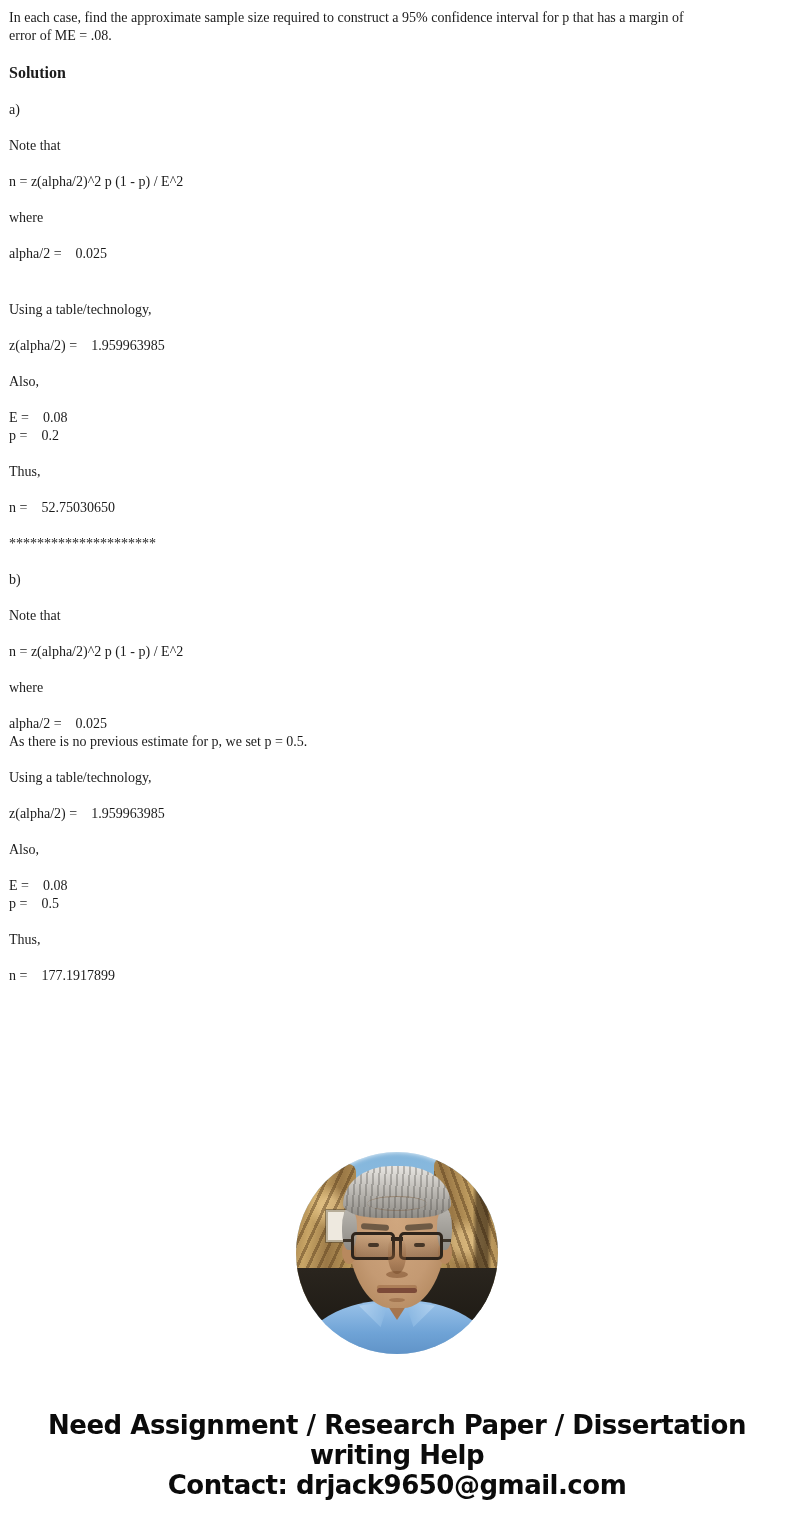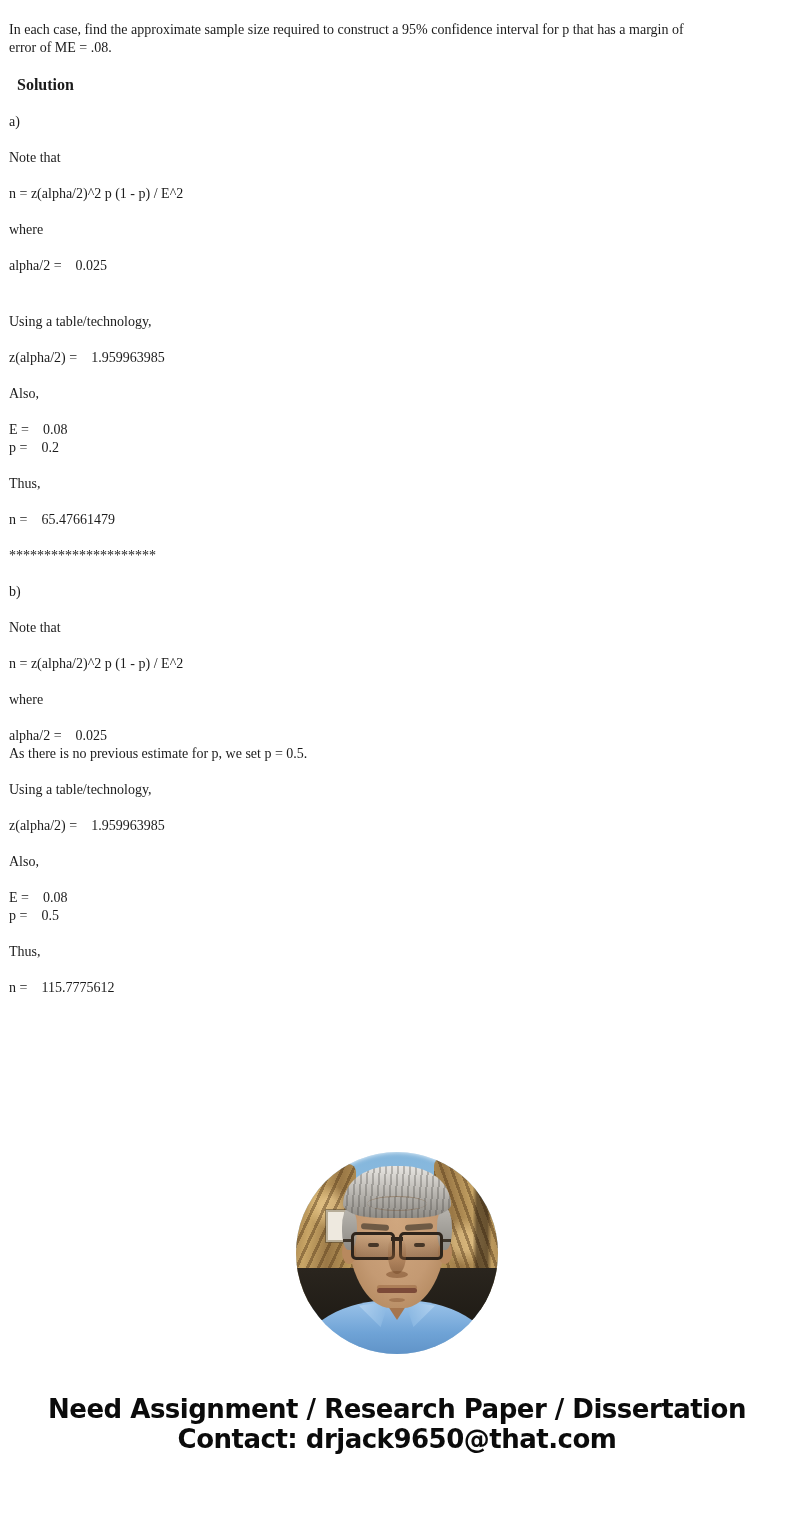--- a/index.html
+++ b/index.html
@@ -11,24 +11,24 @@
   html,body{margin:0;padding:0;}
   body{
     width:794px;height:1523px;overflow:hidden;background:var(--bg);
     font-family:"Liberation Serif","DejaVu Serif",serif;color:var(--text);
   }
   
   .doc{
     height:1139px;overflow:hidden;padding:5px 10px 0 9px;box-sizing:border-box;
     font-size:14px;line-height:18px;
   }
-  .doc p{margin:16px 0 18px;white-space:pre-wrap;}
+  .doc p{margin:4px 0 18px;white-space:pre-wrap;}
   .doc p.gap-xl{margin-bottom:38px;}
   .doc h2{
-    font-size:16px;font-weight:bold;margin:4px 8px 18px;line-height:20px;
+    font-size:16px;font-weight:bold;margin:4px 0 18px;line-height:20px;
     font-family:"Liberation Serif","DejaVu Serif",serif;
   }
   
   .avatar-section{margin-top:13px;height:202px;}
   .avatar{
     position:relative;width:202px;height:202px;margin:0 auto;border-radius:50%;
     overflow:hidden;background:linear-gradient(180deg,var(--sky) 0%,#93c1e2 45%,#76a6cd 100%);
     box-shadow:0 0 5px rgba(255,255,255,.9) inset;
   }
   .avatar *{position:absolute;}
@@ -108,21 +108,21 @@
     border-radius:45% 45% 60% 60%;
   }
   .nose-shadow{left:50%;margin-left:-11px;top:101px;width:22px;height:7px;
     background:rgba(125,80,45,.55);border-radius:50%;}
   .mouth{left:50%;margin-left:-20px;top:118px;width:40px;height:5px;
     background:#7c4a38;border-radius:3px;box-shadow:0 -3px 0 rgba(150,100,62,.5);}
   .chin{left:50%;margin-left:-8px;top:128px;width:16px;height:4px;
     background:rgba(130,85,50,.45);border-radius:50%;}
   
   .footer{
-    margin-top:40px;text-align:center;color:var(--footer);
+    margin-top:56px;text-align:center;color:var(--footer);
     font-family:"DejaVu Sans","Liberation Sans",sans-serif;
     font-weight:bold;font-size:26px;line-height:30px;letter-spacing:-0.5px;
   }
 </style>
 </head>
 <body>
 
 <div>
 
   <div class="doc">
@@ -133,35 +133,35 @@
     <p>Note that</p>
     <p>n = z(alpha/2)^2 p (1 - p) / E^2</p>
     <p>where</p>
     <p class="gap-xl">alpha/2 =    0.025</p>
     <p>Using a table/technology,</p>
     <p>z(alpha/2) =    1.959963985</p>
     <p>Also,</p>
     <p>E =    0.08
 p =    0.2</p>
     <p>Thus,</p>
-    <p>n =    65.47661479</p>
+    <p>n =    52.75030650</p>
     <p>*********************</p>
     <p>b)</p>
     <p>Note that</p>
     <p>n = z(alpha/2)^2 p (1 - p) / E^2</p>
     <p>where</p>
     <p>alpha/2 =    0.025
 As there is no previous estimate for p, we set p = 0.5.</p>
     <p>Using a table/technology,</p>
     <p>z(alpha/2) =    1.959963985</p>
     <p>Also,</p>
     <p>E =    0.08
 p =    0.5</p>
     <p>Thus,</p>
-    <p>n =    115.7775612</p>
+    <p>n =    177.1917899</p>
   </div>
 
   <div class="avatar-section">
     <div class="avatar" title="Circular portrait photo of an elderly man with gray hair and rectangular glasses, wearing a light blue collared shirt, in front of tan carved wall panels with a blue sky strip and a dark band behind his shoulders">
       <div class="panel-l"></div>
       <div class="panel-r"></div>
       <div class="frame-pic"></div>
       <div class="band"></div>
       <div class="neck"></div>
       <div class="shirt">
@@ -192,16 +192,17 @@
         <div class="nose"></div>
         <div class="nose-shadow"></div>
         <div class="mouth"></div>
         <div class="chin"></div>
       </div>
     </div>
   </div>
 
   <div class="footer">
     <div>Need Assignment / Research Paper / Dissertation</div>
-    <div>Contact: drjack9650@that.com</div>
+    <div>writing Help</div>
+    <div>Contact: drjack9650@gmail.com</div>
   </div>
 
 </div>
 
 </body></html>

